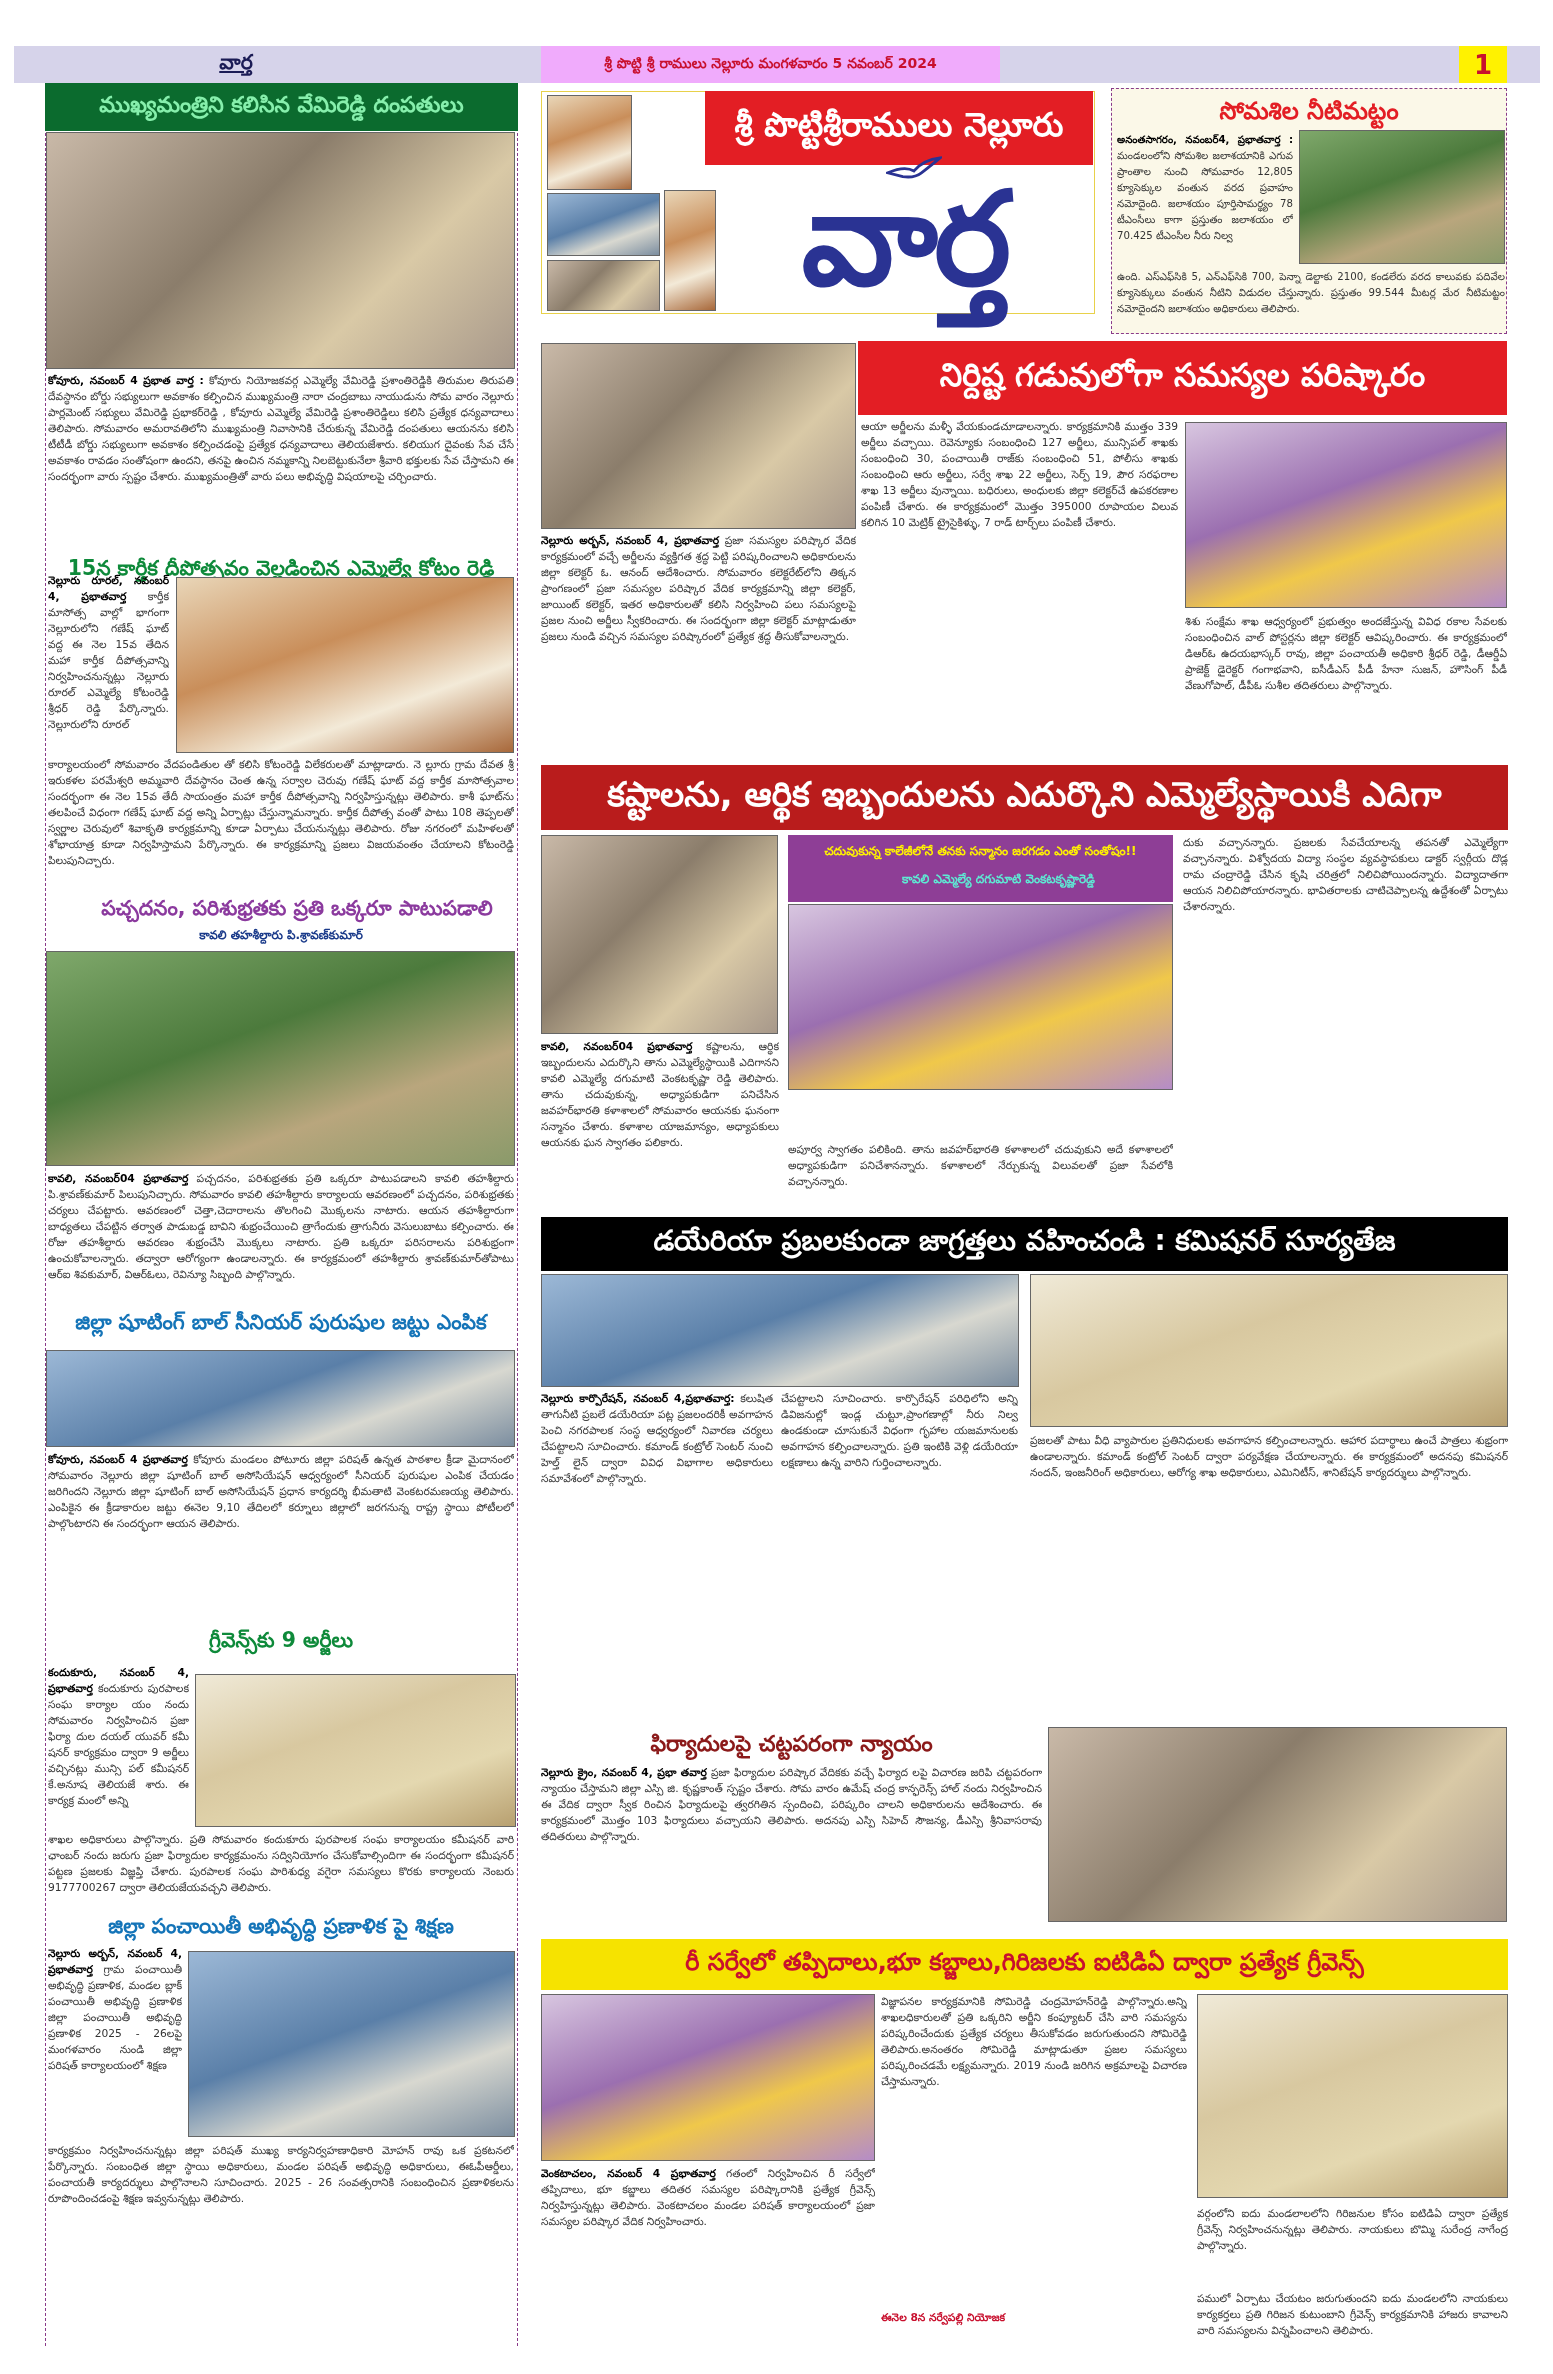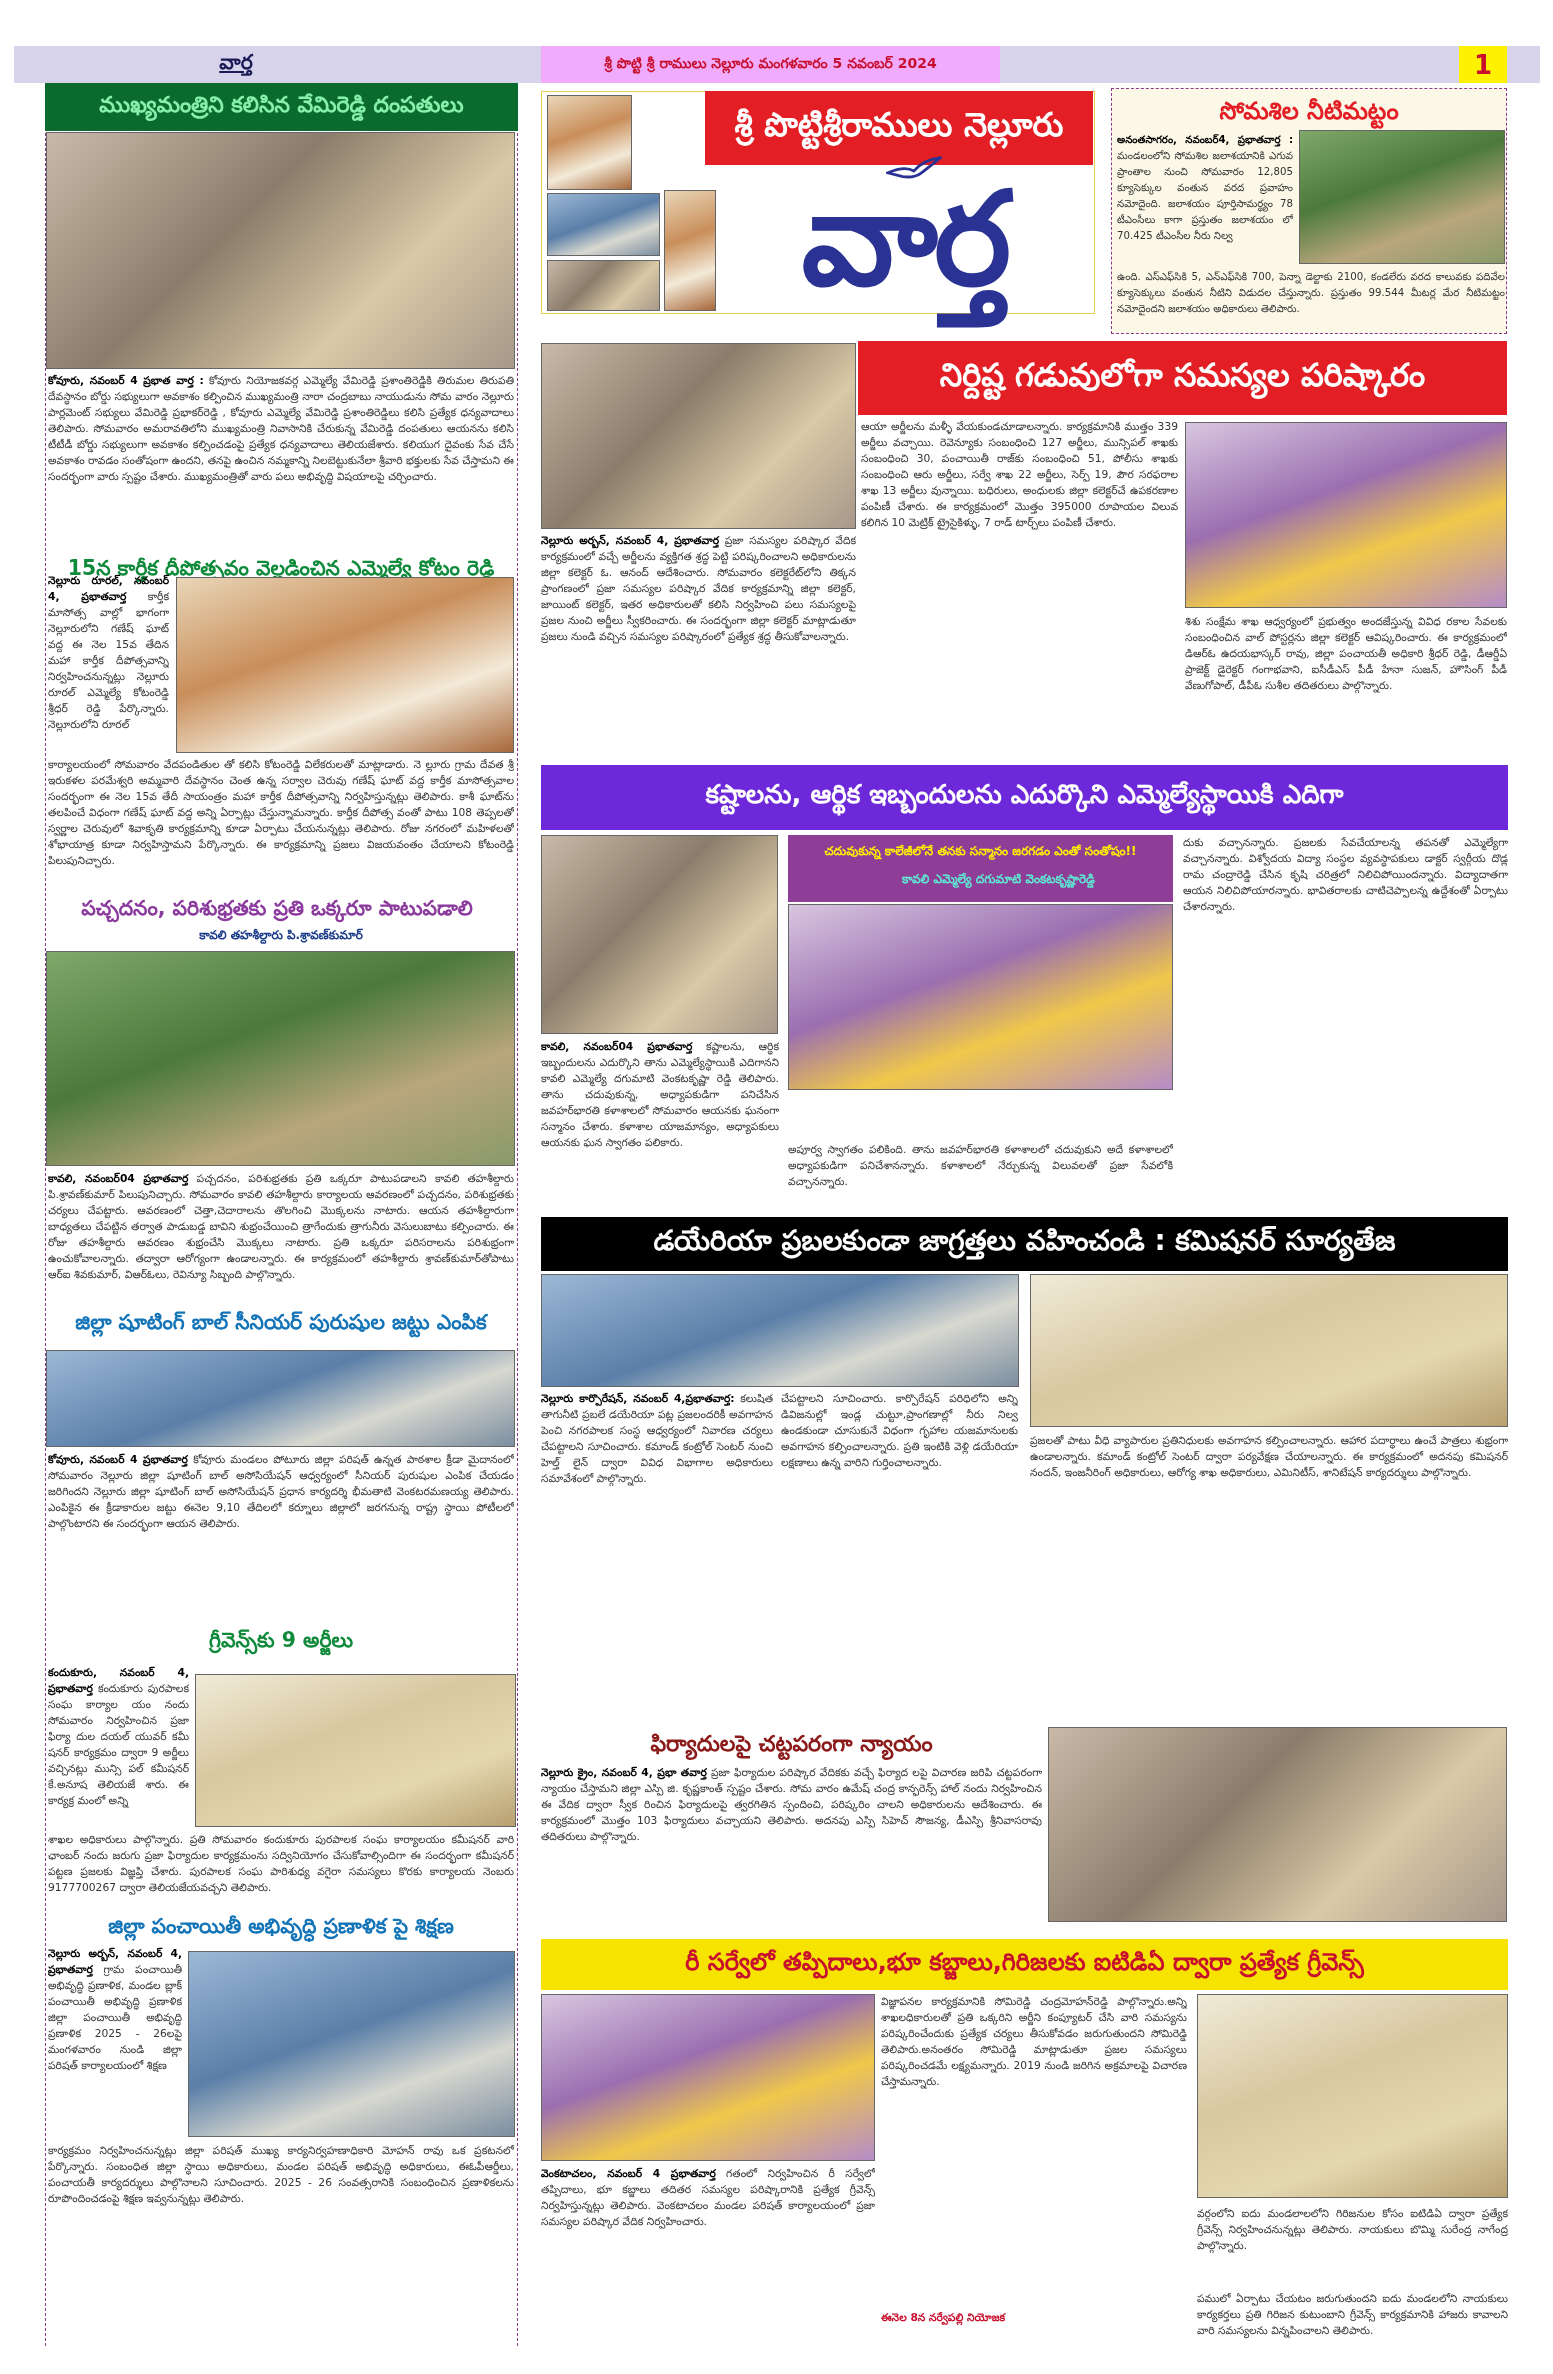--- a/index.html
+++ b/index.html
@@ -34,21 +34,21 @@
   .mast-red { position:absolute; left: 705px; top: 91px; width: 388px; height: 74px; background: #e31e24; color:#fff; font-weight:bold; font-size: 33px; display:flex; align-items:center; justify-content:center; }
   .mast-frame { position:absolute; left: 541px; top: 91px; width: 554px; height: 223px; border: 1.9px solid #e8d14a; }
   .vaartha-logo { position:absolute; left: 719px; top: 167px; width: 371px; height: 144px; color: #2a3393; font-weight: bold; font-size: 130px; line-height: 144px; text-align:center; letter-spacing: -3.7px; }
   .dove { position:absolute; left: 886px; top: 156px; width: 56px; height: 28px; }
 
   
   .somasila { position:absolute; left: 1111px; top: 88px; width: 396px; height: 246px; background: #fbf8e8; border: 1.9px dashed #8a3a8a; }
 
   .band { position:absolute; display:flex; align-items:center; justify-content:center; font-weight: bold; color: #fff; white-space: nowrap; overflow:hidden; }
   .band-red { background: #e31e24; font-size: 32px; }
-  .band-purple { background: #6d28d9; font-size: 26px; }
+  .band-purple { background: #b91c1c; font-size: 34px; }
   .band-blue { background: #000000; font-size: 28px; }
   .band-yellow { background: #f6e300; color: #c8102e; font-size: 24px; }
 
   .sub-band { position:absolute; background: #8e3e96; color: #fff200; font-weight:bold; text-align:center; }
 </style>
 </head>
 <body>
 
 <div class="abs masthead-bar"></div>
 <div class="abs" style="left:148px;top:46px;width:176px;height:37px;display:flex;align-items:center;justify-content:center;font-weight:bold;font-size:20.4px;color:#1b1b55;text-decoration:underline;">వార్త</div>
@@ -65,21 +65,21 @@
 </div>
 
 <div class="hl hl-green" style="left:48px;top:556px;width:466px;height:28px;">15న కార్తీక దీపోత్సవం వెల్లడించిన ఎమ్మెల్యే కోటం రెడ్డి</div>
 <div class="body-text" style="left:48px;top:573px;width:121px;height:176px;">
   <b>నెల్లూరు రూరల్, నవంబర్ 4, ప్రభాతవార్త</b>
   <span>కార్తీక మాసోత్స వాల్లో భాగంగా నెల్లూరులోని గణేష్ ఘాట్ వద్ద ఈ నెల 15వ తేదిన మహా కార్తీక దీపోత్సవాన్ని నిర్వహించనున్నట్లు నెల్లూరు రూరల్ ఎమ్మెల్యే కోటంరెడ్డి శ్రీధర్ రెడ్డి పేర్కొన్నారు. నెల్లూరులోని రూరల్</span>
 </div>
 <div class="photo warm" style="left:176px;top:577px;width:338px;height:176px;"></div>
 <div class="body-text" style="left:48px;top:757px;width:466px;height:130px;">కార్యాలయంలో సోమవారం వేదపండితుల తో కలిసి కోటంరెడ్డి విలేకరులతో మాట్లాడారు. నె ల్లూరు గ్రామ దేవత శ్రీ ఇరుకళల పరమేశ్వరి అమ్మవారి దేవస్థానం చెంత ఉన్న సర్వాల చెరువు గణేష్ ఘాట్ వద్ద కార్తీక మాసోత్సవాల సందర్భంగా ఈ నెల 15వ తేదీ సాయంత్రం మహా కార్తీక దీపోత్సవాన్ని నిర్వహిస్తున్నట్లు తెలిపారు. కాశీ ఘాట్‌ను తలపించే విధంగా గణేష్ ఘాట్ వద్ద అన్ని ఏర్పాట్లు చేస్తున్నామన్నారు. కార్తీక దీపోత్స వంతో పాటు 108 తెప్పలతో స్వర్ణాల చెరువులో శివాకృతి కార్యక్రమాన్ని కూడా ఏర్పాటు చేయనున్నట్లు తెలిపారు. రోజు నగరంలో మహిళలతో శోభాయాత్ర కూడా నిర్వహిస్తామని పేర్కొన్నారు. ఈ కార్యక్రమాన్ని ప్రజలు విజయవంతం చేయాలని కోటంరెడ్డి పిలుపునిచ్చారు.</div>
 
-<div class="hl hl-purple" style="left:44px;top:896px;width:466px;height:28px;">పచ్చదనం, పరిశుభ్రతకు ప్రతి ఒక్కరూ పాటుపడాలి</div>
+<div class="hl hl-purple" style="left:64px;top:896px;width:466px;height:28px;">పచ్చదనం, పరిశుభ్రతకు ప్రతి ఒక్కరూ పాటుపడాలి</div>
 <div class="hl sub-blue" style="left:48px;top:928px;width:466px;height:16.7px;">కావలి తహశీల్దారు పి.శ్రావణ్‌కుమార్</div>
 <div class="photo green" style="left:46px;top:951px;width:469px;height:215px;"></div>
 <div class="body-text" style="left:48px;top:1171px;width:466px;height:130px;">
   <b>కావలి, నవంబర్04 ప్రభాతవార్త</b>
   <span>పచ్చదనం, పరిశుభ్రతకు ప్రతి ఒక్కరూ పాటుపడాలని కావలి తహశీల్దారు పి.శ్రావణ్‌కుమార్ పిలుపునిచ్చారు. సోమవారం కావలి తహశీల్దారు కార్యాలయ ఆవరణంలో పచ్చదనం, పరిశుభ్రతకు చర్యలు చేపట్టారు. ఆవరణంలో చెత్తా,చెదారాలను తొలగించి మొక్కలను నాటారు. ఆయన తహశీల్దారుగా బాధ్యతలు చేపట్టిన తర్వాత పాడుబడ్డ బావిని శుభ్రంచేయించి త్రాగేందుకు త్రాగునీరు వెసులుబాటు కల్పించారు. ఈ రోజు తహశీల్దారు ఆవరణం శుభ్రంచేసి మొక్కలు నాటారు. ప్రతి ఒక్కరూ పరిసరాలను పరిశుభ్రంగా ఉంచుకోవాలన్నారు. తద్వారా ఆరోగ్యంగా ఉండాలన్నారు. ఈ కార్యక్రమంలో తహశీల్దారు శ్రావణ్‌కుమార్‌తోపాటు ఆర్ఐ శివకుమార్, విఆర్‌ఓలు, రెవిన్యూ సిబ్బంది పాల్గొన్నారు.</span>
 </div>
 
 <div class="hl hl-blue" style="left:48px;top:1310px;width:466px;height:28px;">జిల్లా షూటింగ్ బాల్ సీనియర్ పురుషుల జట్టు ఎంపిక</div>
 <div class="photo blue" style="left:46px;top:1350px;width:469px;height:97px;"></div>
 <div class="body-text" style="left:48px;top:1452px;width:466px;height:121px;">

